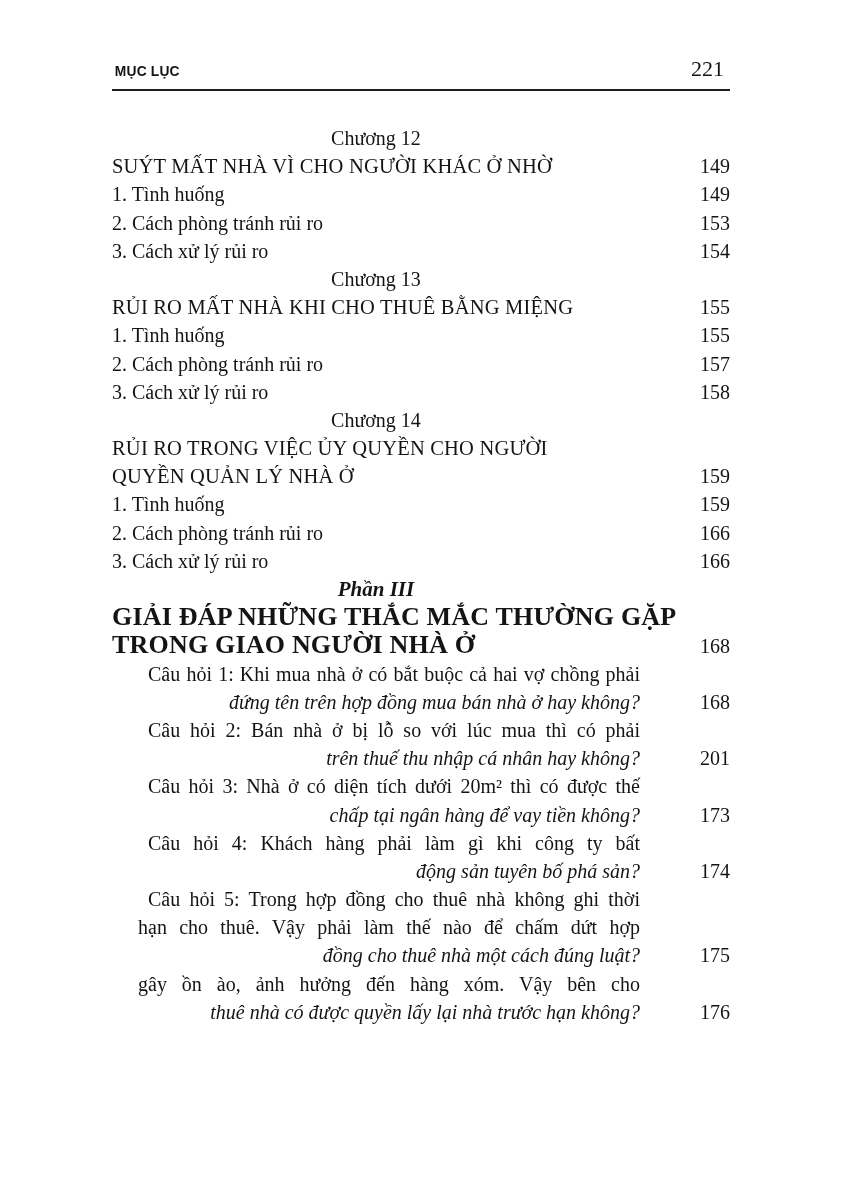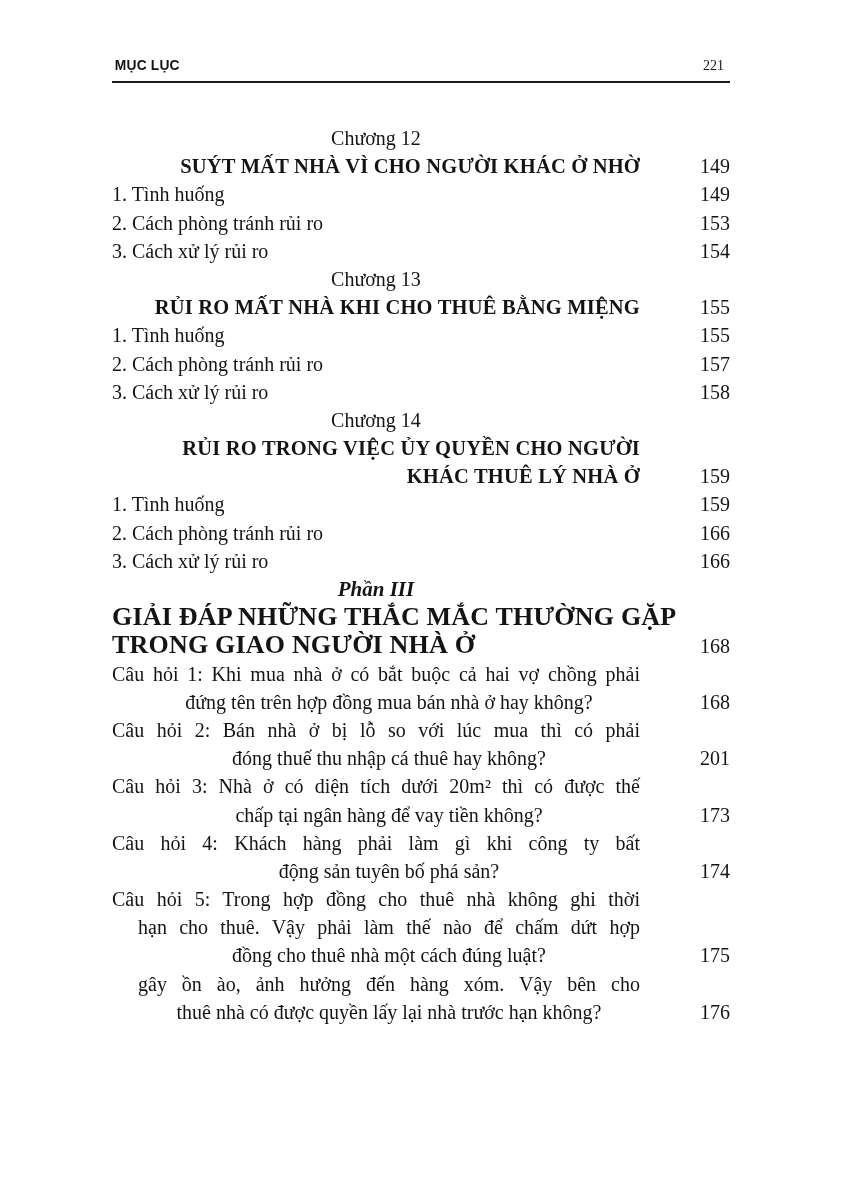--- a/index.html
+++ b/index.html
@@ -30,21 +30,21 @@
   }
   .running-title {
     font-family: "Liberation Sans", sans-serif;
     font-size: 15px;
     font-weight: 700;
     letter-spacing: 0.2px;
     transform: scaleX(0.92);
     transform-origin: left baseline;
   }
   .folio {
-    font-size: 14px;
+    font-size: 22px;
     padding-right: 6px;
   }
   
   .toc {
     position: absolute;
     left: 112px;
     top: 124px;
     width: 618px;
   }
   .row {
@@ -65,24 +65,23 @@
     text-align: right;
     font-size: 20px;
     line-height: 28.2px;
   }
   
   .row.chapter-label .text {
     text-align: center;
   }
   
   .row.chapter-title .text {
-    text-align: right;
+    text-align: left;
     font-size: 20.5px;
     letter-spacing: 0.2px;
-    font-weight: bold;
   }
   
   .row.section-label .text {
     text-align: center;
     font-style: italic;
     font-weight: 700;
     font-size: 21px;
   }
   
   .row.section-title .text {
@@ -91,32 +90,34 @@
     font-size: 26px;
     letter-spacing: 0.2px;
   }
   
   .row.item .text { text-align: left; }
   
   .row.question-first .text {
     white-space: normal;
     text-align: justify;
     text-align-last: justify;
+    margin-left: 36px;
   }
   
   .row.question-cont .text {
     padding-left: 26px;
     white-space: normal;
     text-align: justify;
     text-align-last: justify;
   }
   
   .row.question-end .text {
     padding-left: 26px;
-    text-align: center;
+    text-align: right;
+    font-style: italic;
   }
 </style>
 </head>
 <body>
 
 <div class="sheet">
   <div class="page-header">
     <span class="running-title">MỤC LỤC</span>
     <span class="folio">221</span>
   </div>
@@ -163,21 +164,21 @@
       </div>
       <div class="row chapter-label">
         <span class="text">Chương 14</span>
         <span class="page"></span>
       </div>
       <div class="row chapter-title">
         <span class="text">RỦI RO TRONG VIỆC ỦY QUYỀN CHO NGƯỜI</span>
         <span class="page"></span>
       </div>
       <div class="row chapter-title">
-        <span class="text">KHÁC THUÊ LÝ NHÀ Ở</span>
+        <span class="text">QUYỀN QUẢN LÝ NHÀ Ở</span>
         <span class="page">159</span>
       </div>
       <div class="row item">
         <span class="text">1. Tình huống</span>
         <span class="page">159</span>
       </div>
       <div class="row item">
         <span class="text">2. Cách phòng tránh rủi ro</span>
         <span class="page">166</span>
       </div>
@@ -203,21 +204,21 @@
       </div>
       <div class="row question-end">
         <span class="text">đứng tên trên hợp đồng mua bán nhà ở hay không?</span>
         <span class="page">168</span>
       </div>
       <div class="row question-first">
         <span class="text">Câu hỏi 2: Bán nhà ở bị lỗ so với lúc mua thì có phải</span>
         <span class="page"></span>
       </div>
       <div class="row question-end">
-        <span class="text">đóng thuế thu nhập cá thuê hay không?</span>
+        <span class="text">trên thuế thu nhập cá nhân hay không?</span>
         <span class="page">201</span>
       </div>
       <div class="row question-first">
         <span class="text">Câu hỏi 3: Nhà ở có diện tích dưới 20m² thì có được thế</span>
         <span class="page"></span>
       </div>
       <div class="row question-end">
         <span class="text">chấp tại ngân hàng để vay tiền không?</span>
         <span class="page">173</span>
       </div>

